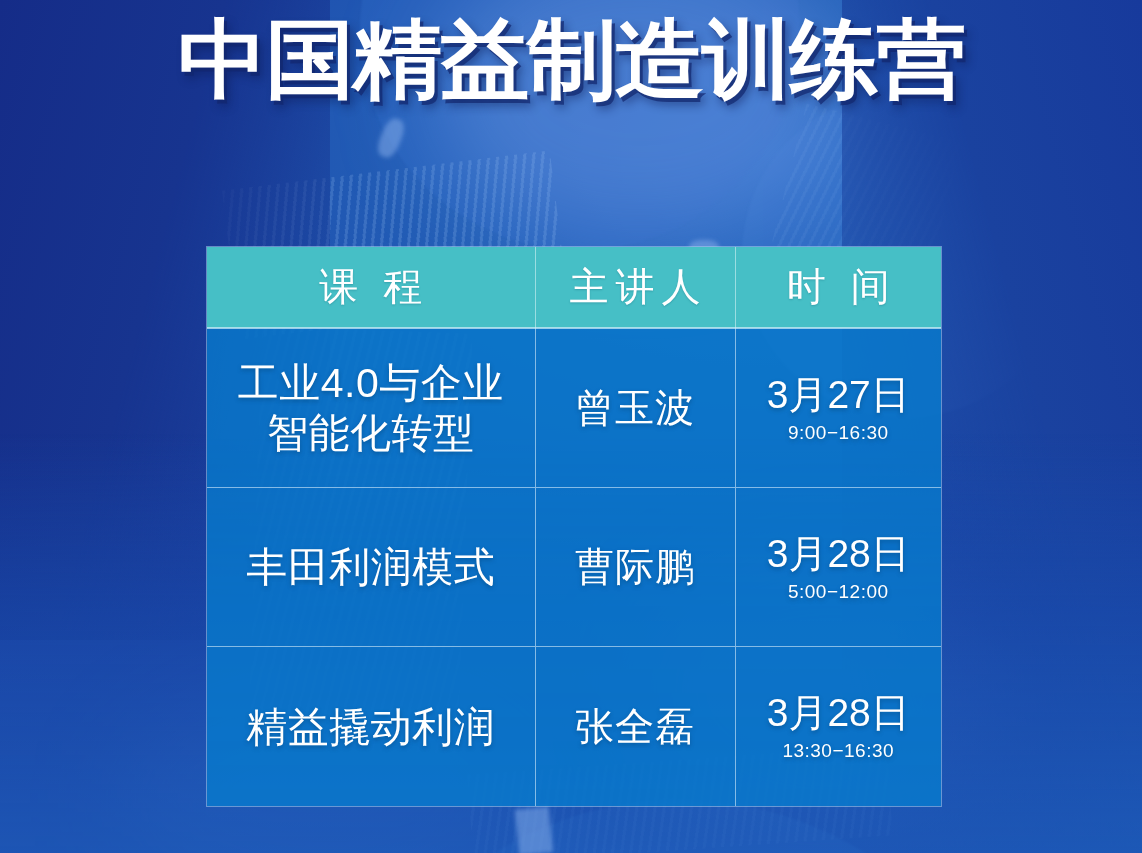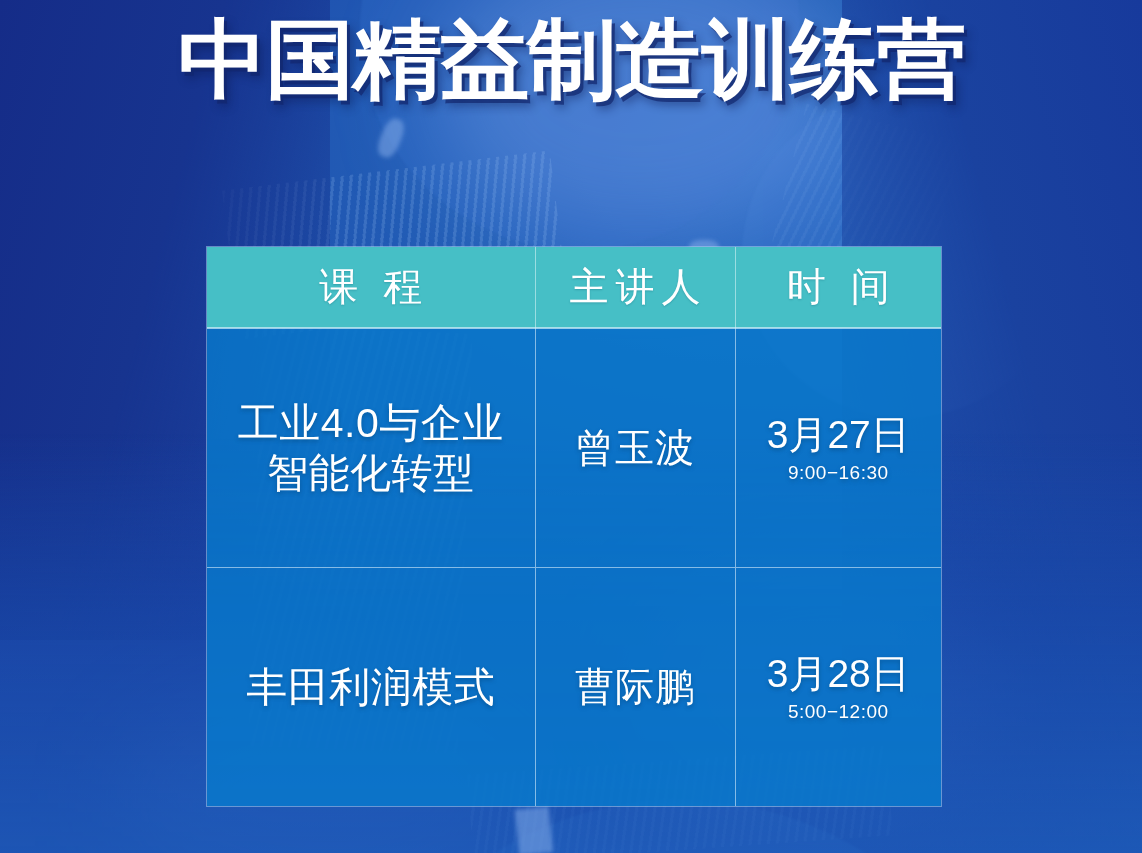--- a/index.html
+++ b/index.html
@@ -273,17 +273,27 @@
         <td class="cell-course">
           <span class="course-line">丰田利润模式</span>
         </td>
         <td class="cell-speaker">曹际鹏</td>
         <td class="cell-time">
           <span class="date">3月28日</span>
           <span class="hours">5:00−12:00</span>
         </td>
       </tr>
 
+      <tr>
+        <td class="cell-course">
+          <span class="course-line">精益撬动利润</span>
+        </td>
+        <td class="cell-speaker">张全磊</td>
+        <td class="cell-time">
+          <span class="date">3月28日</span>
+          <span class="hours">13:30−16:30</span>
+        </td>
+      </tr>
 
     </tbody>
   </table>
 
 </div>
 
 </body></html>

